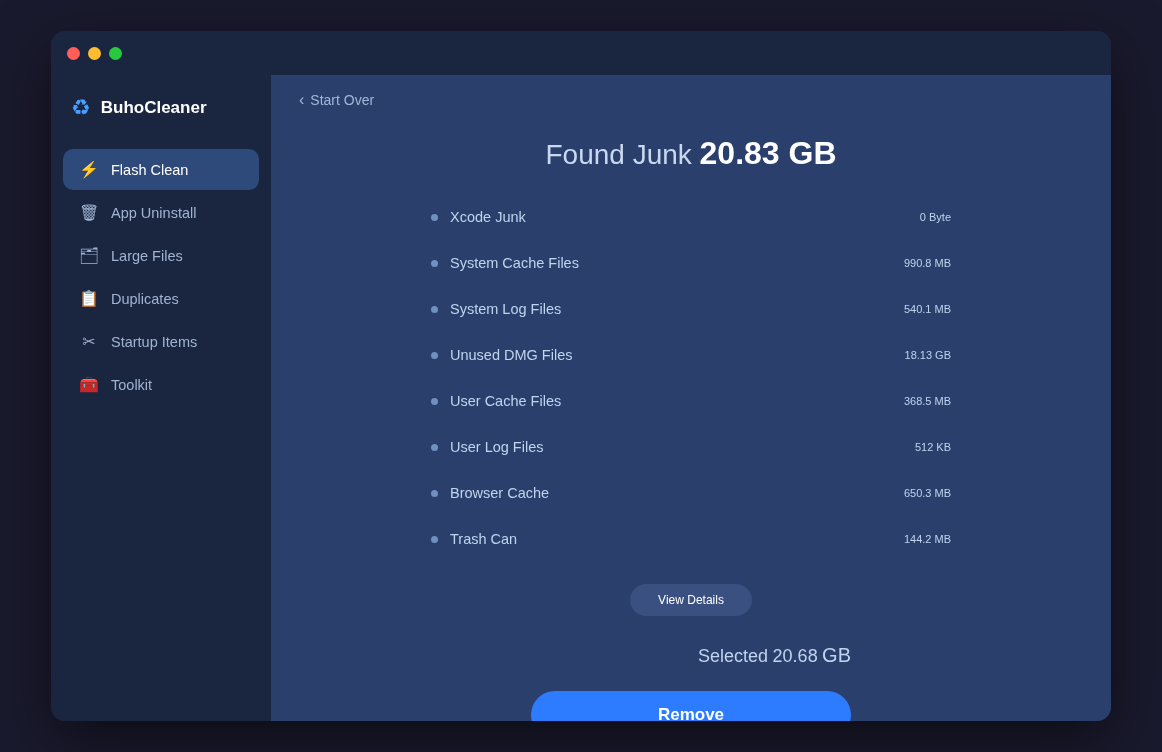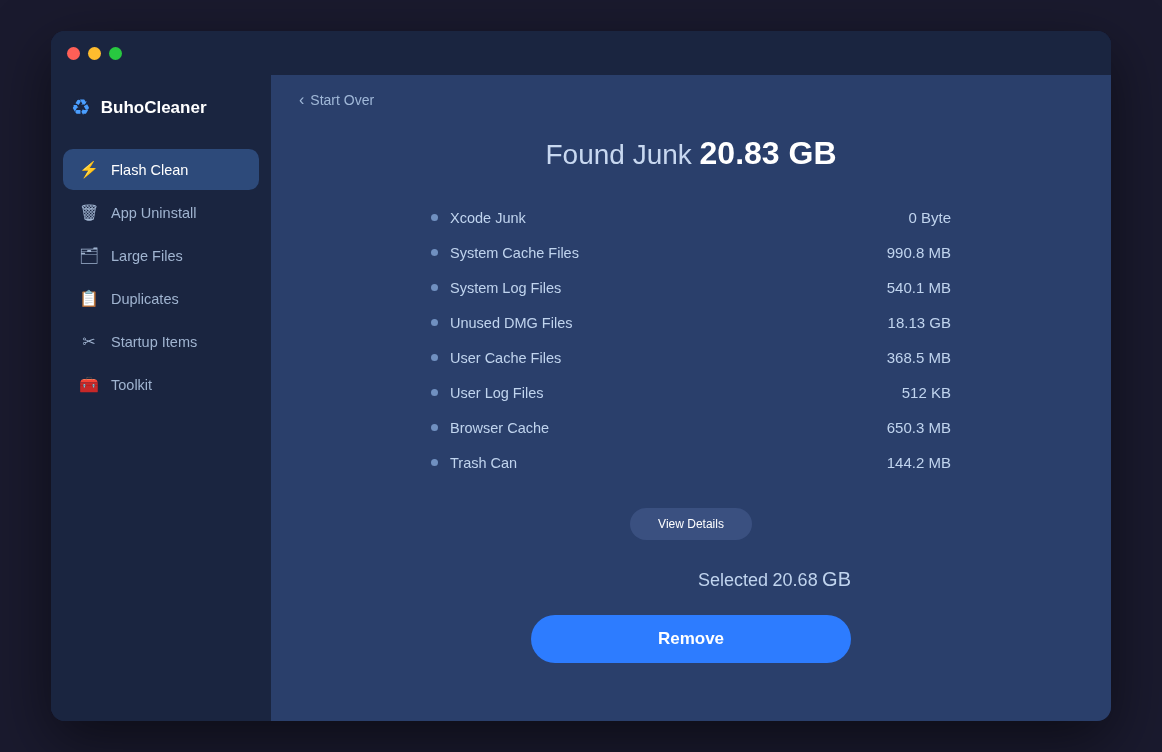--- a/index.html
+++ b/index.html
@@ -142,21 +142,21 @@
     .found-junk-title strong {
       font-size: 32px;
       font-weight: 700;
       color: #ffffff;
     }
     .junk-list {
       width: 100%;
       max-width: 520px;
       display: flex;
       flex-direction: column;
-      gap: 0;
+      gap: 12px;
       margin-bottom: 28px;
     }
     .junk-row {
       display: flex;
       align-items: center;
       justify-content: space-between;
       padding: 9px 0;
     }
     .junk-row-left {
       display: flex;
@@ -169,21 +169,21 @@
       border-radius: 50%;
       background: #7090c0;
       flex-shrink: 0;
     }
     .junk-name {
       color: #c0d4ee;
       font-size: 14.5px;
     }
     .junk-size {
       color: #c0d4ee;
-      font-size: 15px;
+      font-size: 11px;
       font-weight: 500;
       text-align: center;
     }
     .view-details-btn {
       background: #3a5080;
       border: none;
       color: #ffffff;
       padding: 9px 28px;
       border-radius: 20px;
       font-size: 12px;

